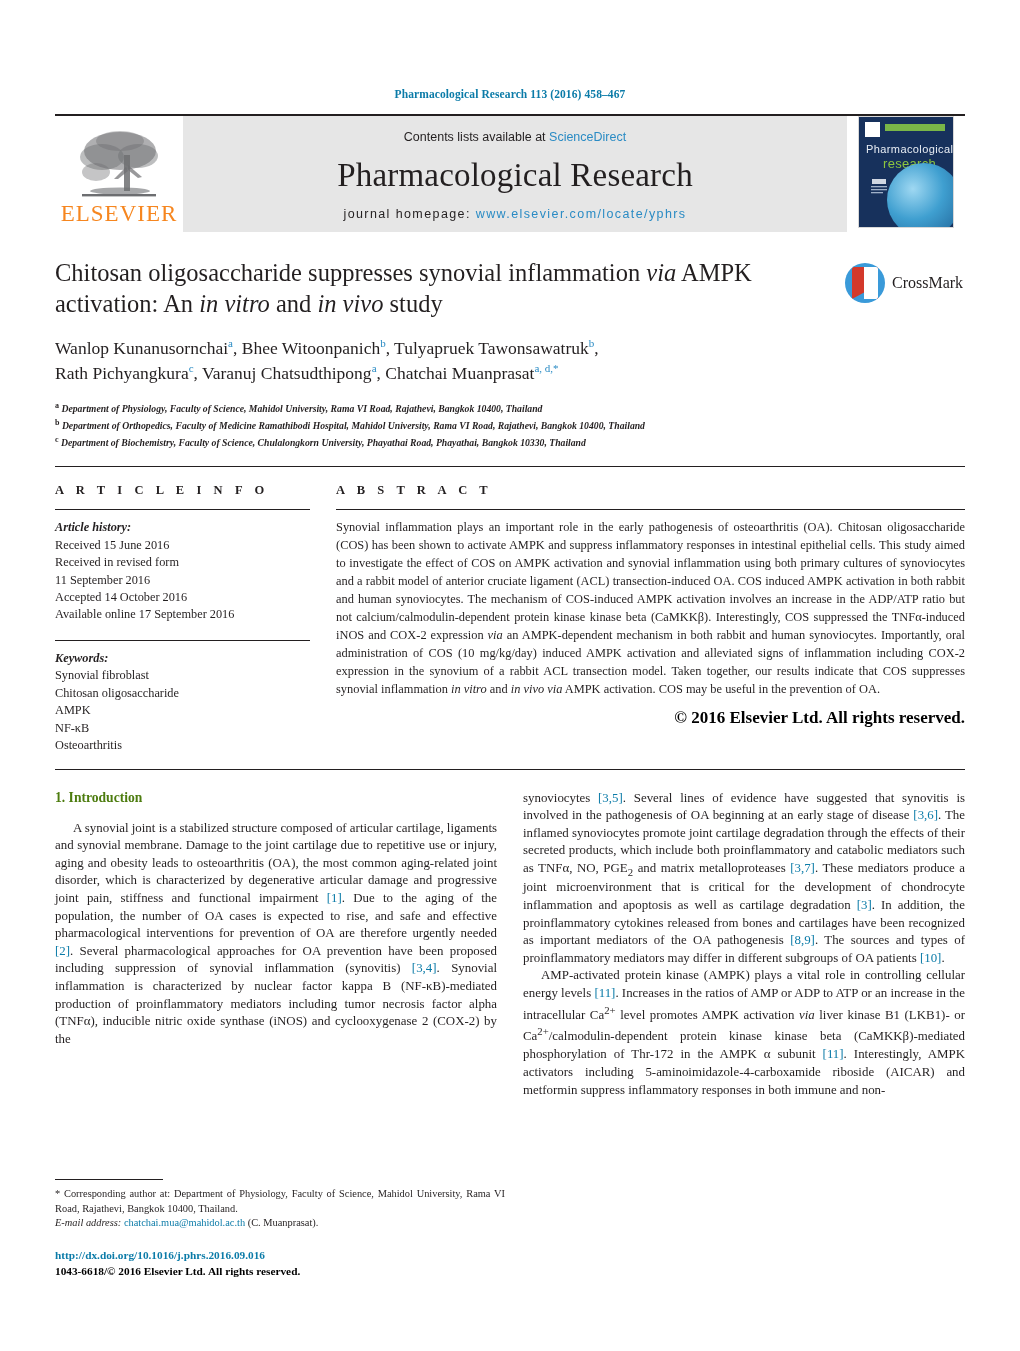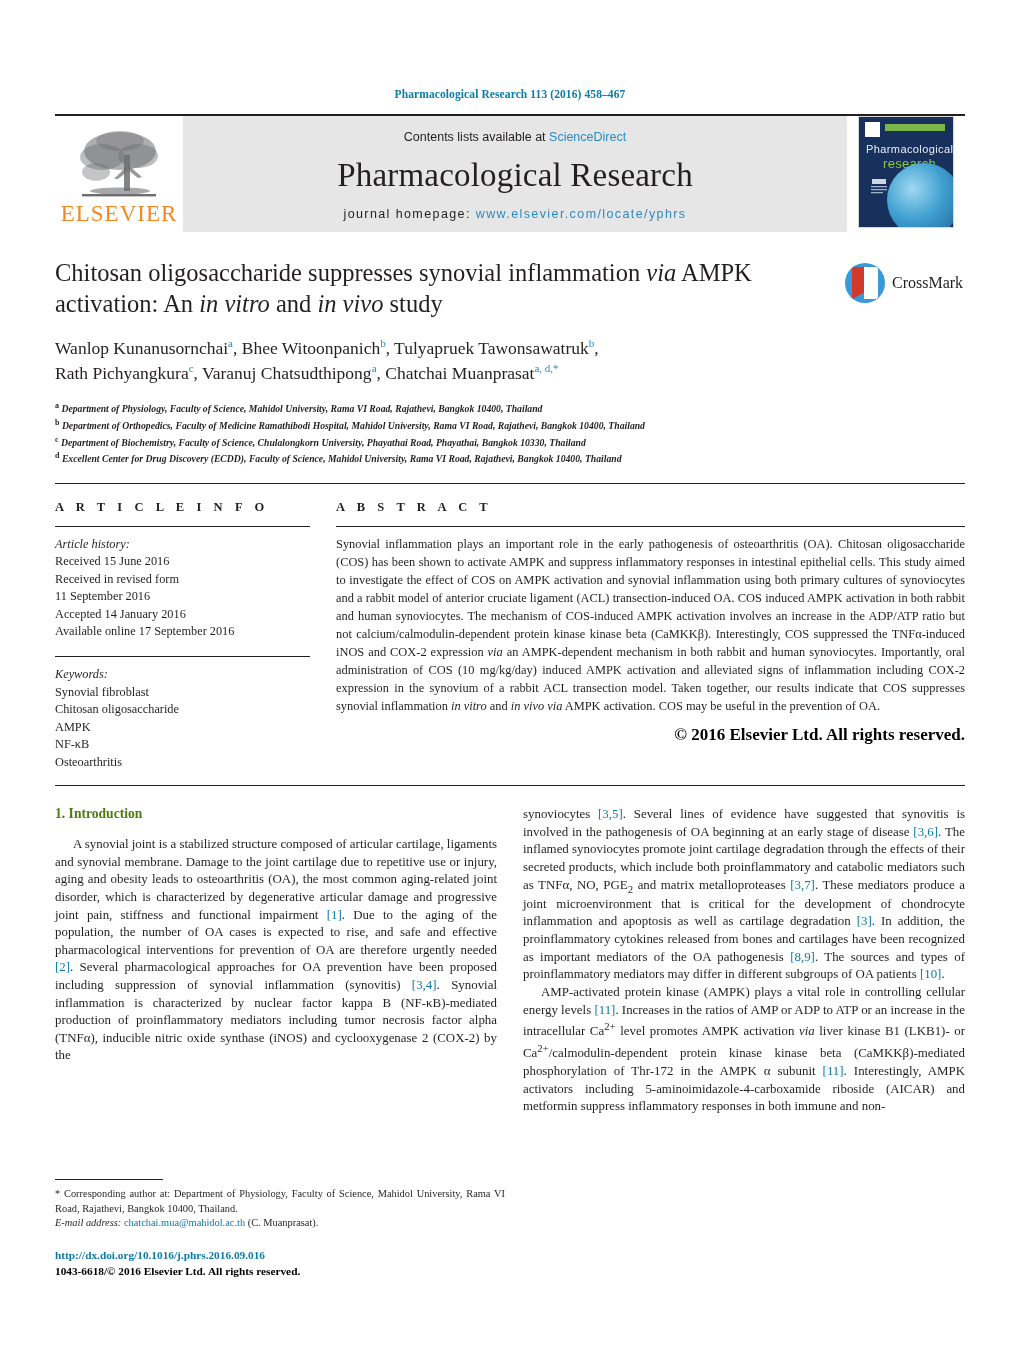--- a/index.html
+++ b/index.html
@@ -134,21 +134,21 @@
   .col-info { width: 255px; flex: 0 0 255px; }
   .col-abs  { flex: 1 1 auto; }
   .sec-head {
     font-family: "Liberation Serif", serif;
     font-weight: bold; font-size: 12.5px;
     letter-spacing: 4.6px; color:#231f20;
     margin-bottom: 11px;
   }
   .hr-thin { border-top: 1.1px solid #231f20; margin: 0 0 9px 0; }
   .info-body { font-size: 12.3px; line-height: 1.42; color:#231f20; }
-  .info-body .ital { font-style: italic; font-weight:normal; }
+  .info-body .ital { font-style: italic; font-weight:bold; }
   .kw-block { margin-top: 16px; }
   .abstract-text {
     font-size: 12.4px; line-height: 1.45; text-align: justify; color:#231f20;
   }
   .abstract-text i { font-style: italic; }
   .copyright { text-align: right; margin-top: 9px; font-size: 17px; font-weight:bold; }
   .rule-bottom { border-top: 1.6px solid #231f20; margin-top: 14px; }
 
   
   .body2col { display:flex; gap: 26px; margin-top: 20px; }
@@ -228,37 +228,36 @@
     </div>
 
     <h1 class="paper-title"><span>Chitosan oligosaccharide suppresses synovial inflammation </span><i>via</i><span> AMPK</span> <span>activation: An </span><i>in vitro</i><span> and </span><i>in vivo</i><span> study</span></h1>
 
     <div class="authors"><span>Wanlop Kunanusornchai</span><sup>a</sup><span>, </span><span>Bhee Witoonpanich</span><sup>b</sup><span>, </span><span>Tulyapruek Tawonsawatruk</span><sup>b</sup><span>,</span><br><span>Rath Pichyangkura</span><sup>c</sup><span>, </span><span>Varanuj Chatsudthipong</span><sup>a</sup><span>, </span><span>Chatchai Muanprasat</span><sup class="star">a, d,</sup><sup class="star">*</sup></div>
 
     <div class="affils">
       <div><sup>a</sup> <span>Department of Physiology, Faculty of Science, Mahidol University, Rama VI Road, Rajathevi, Bangkok 10400, Thailand</span></div>
       <div><sup>b</sup> <span>Department of Orthopedics, Faculty of Medicine Ramathibodi Hospital, Mahidol University, Rama VI Road, Rajathevi, Bangkok 10400, Thailand</span></div>
       <div><sup>c</sup> <span>Department of Biochemistry, Faculty of Science, Chulalongkorn University, Phayathai Road, Phayathai, Bangkok 10330, Thailand</span></div>
-      <div><sup>d</sup> <span>Excellent Center for Drug Discovery (ECDD), Faculty of Science, Mahidol University, Rama VI Road, Rajathevi, Bangkok 10400, Thailand</span></div>
     </div>
   </div>
 
   <div class="rule-top"></div>
 
   <div class="infoabs">
 
     <div class="col-info">
       <div class="sec-head">A R T I C L E   I N F O</div>
       <div class="hr-thin"></div>
       <div class="info-body">
         <div class="ital">Article history:</div>
         <div>Received 15 June 2016</div>
         <div>Received in revised form</div>
         <div>11 September 2016</div>
-        <div>Accepted 14 January 2016</div>
+        <div>Accepted 14 October 2016</div>
         <div>Available online 17 September 2016</div>
       </div>
       <div class="kw-block">
         <div class="hr-thin"></div>
         <div class="info-body">
           <div class="ital">Keywords:</div>
           <div>Synovial fibroblast</div>
           <div>Chitosan oligosaccharide</div>
           <div>AMPK</div>
           <div>NF-κB</div>

